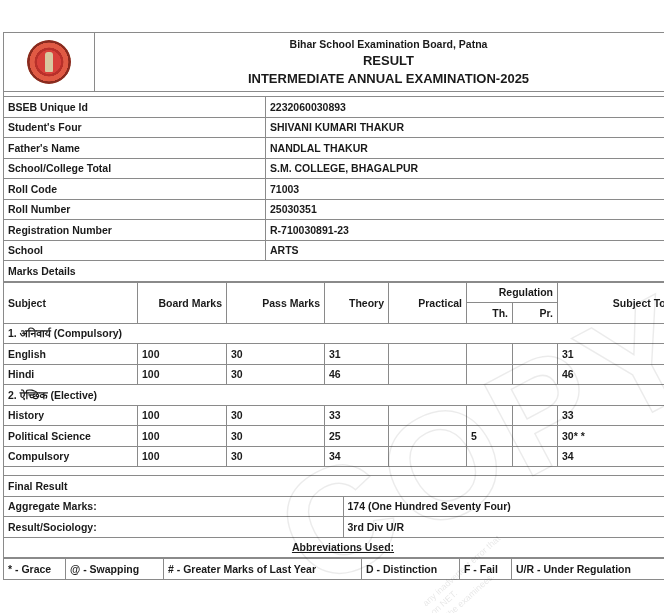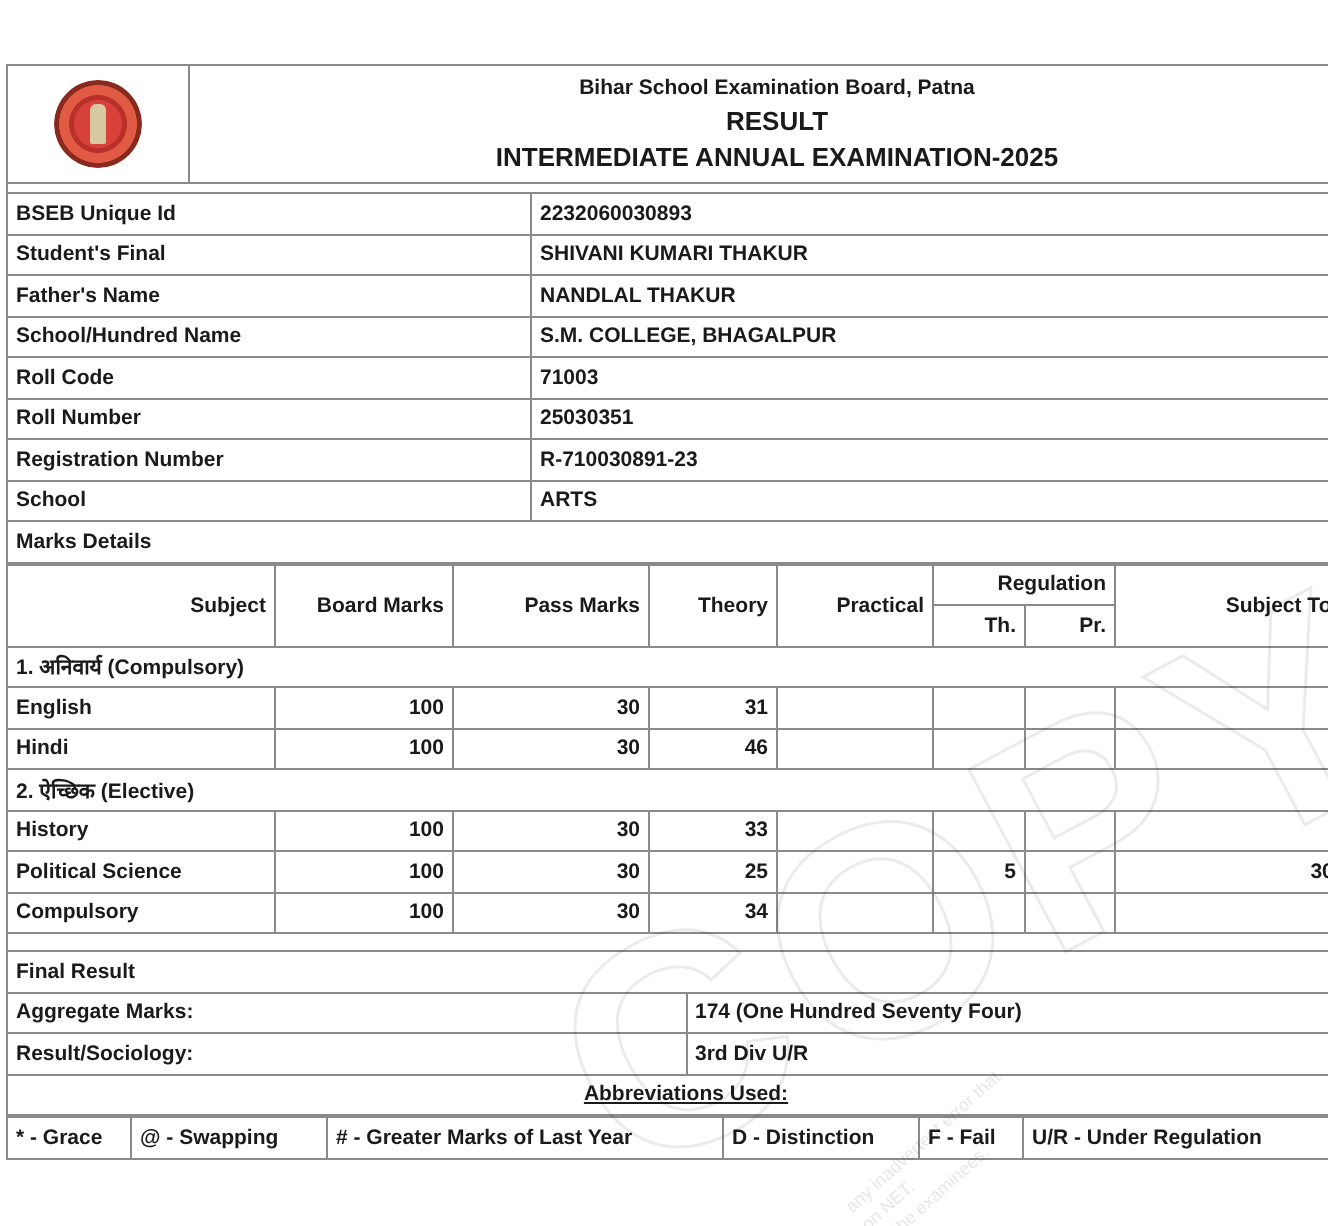--- a/index.html
+++ b/index.html
@@ -10,22 +10,22 @@
   td, th { border: 1px solid #8a8a8a; font-size: 10.5px; font-weight: bold; padding: 0 4px; height: 19.5px; vertical-align: middle; }
   .hdr td { height: 58px; }
   .hdr .logo-cell { width: 82px; text-align: center; }
   .hdr .title-cell { text-align: center; font-weight: bold; }
   .board { font-size: 10.5px; display: block; margin-bottom: 3px; }
   .result { font-size: 13px; display: block; margin-bottom: 3px; }
   .exam { font-size: 13px; display: block; }
   .spacer td { height: 4px; border-left: 1px solid #8a8a8a; border-right: 1px solid #8a8a8a; border-top: none; border-bottom: none; padding: 0; }
   .info td.lbl { width: 253px; }
   .marks th { font-weight: bold; text-align: right; }
-  .marks th.subj { text-align: right; }
-  .marks td.num { text-align: right; }
+  .marks th.subj { text-align: left; }
+  .marks td.num { text-align: left; }
   .section td { font-weight: bold; }
   .abbr-title { text-align: center; text-decoration: underline; }
   .logo { width: 44px; height: 44px; margin: 0 auto; border-radius: 50%;
           background: radial-gradient(circle, #d8403a 0 38%, #b8302a 39% 46%, #e05a44 47% 62%, #8a2a1e 63% 70%, #c8a07a 71% 100%);
           position: relative; }
   .logo::after { content: ""; position: absolute; left: 18px; top: 12px; width: 8px; height: 20px; background: #d8c8a0; border-radius: 3px 3px 1px 1px; }
   .watermark { position: absolute; left: 250px; top: 470px; font-size: 150px; font-weight: bold; color: transparent;
                -webkit-text-stroke: 1.5px rgba(0,0,0,0.08); transform: rotate(-28deg); transform-origin: left top; pointer-events: none; letter-spacing: 6px; }
   .disclaimer { position: absolute; left: 420px; top: 600px; font-size: 9px; color: rgba(0,0,0,0.10); transform: rotate(-42deg); transform-origin: left top; line-height: 12px; pointer-events: none; white-space: nowrap; }
 </style>
@@ -54,29 +54,29 @@
         </tr>
       </tbody>
     </table>
   <table class="info">
     <tbody>
         <tr>
           <td class="lbl">BSEB Unique Id</td>
           <td>2232060030893</td>
         </tr>
     <tr>
-          <td class="lbl">Student's Final</td>
+          <td class="lbl">Student's Four</td>
           <td>SHIVANI KUMARI THAKUR</td>
         </tr>
     <tr>
           <td class="lbl">Father's Name</td>
           <td>NANDLAL THAKUR</td>
         </tr>
     <tr>
-          <td class="lbl">School/Hundred Name</td>
+          <td class="lbl">School/College Total</td>
           <td>S.M. COLLEGE, BHAGALPUR</td>
         </tr>
     <tr>
           <td class="lbl">Roll Code</td>
           <td>71003</td>
         </tr>
     <tr>
           <td class="lbl">Roll Number</td>
           <td>25030351</td>
         </tr>

